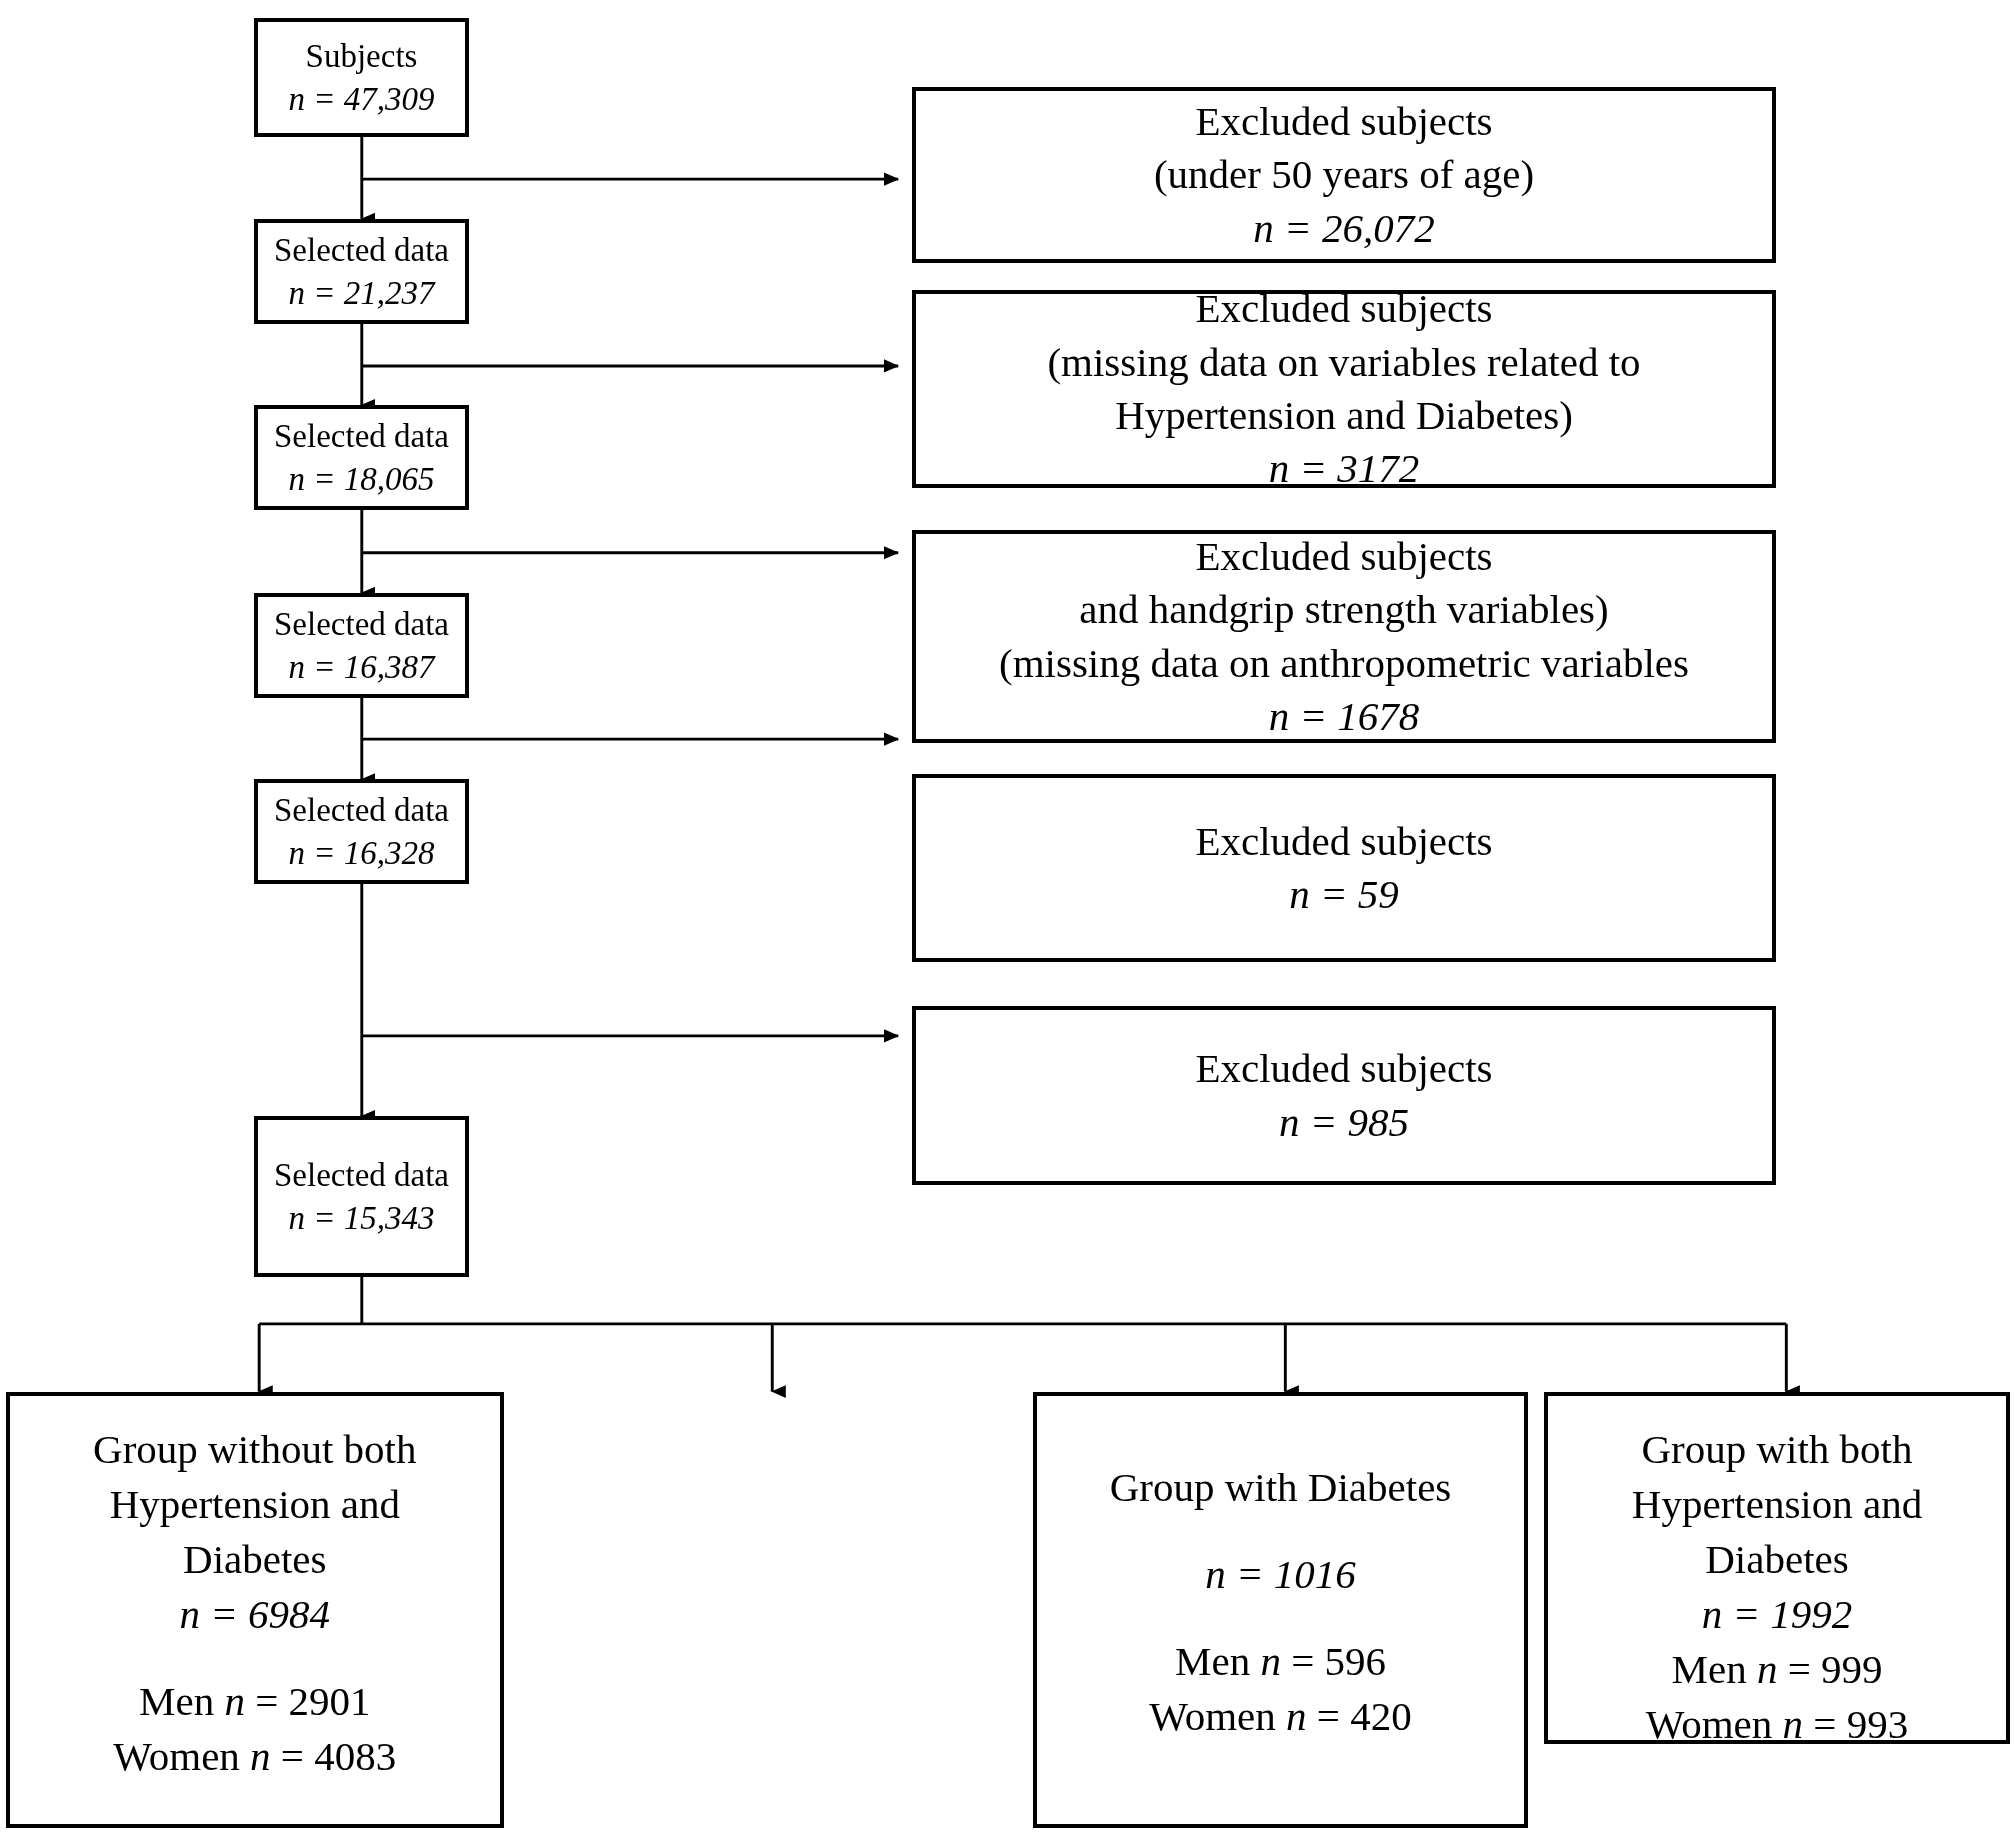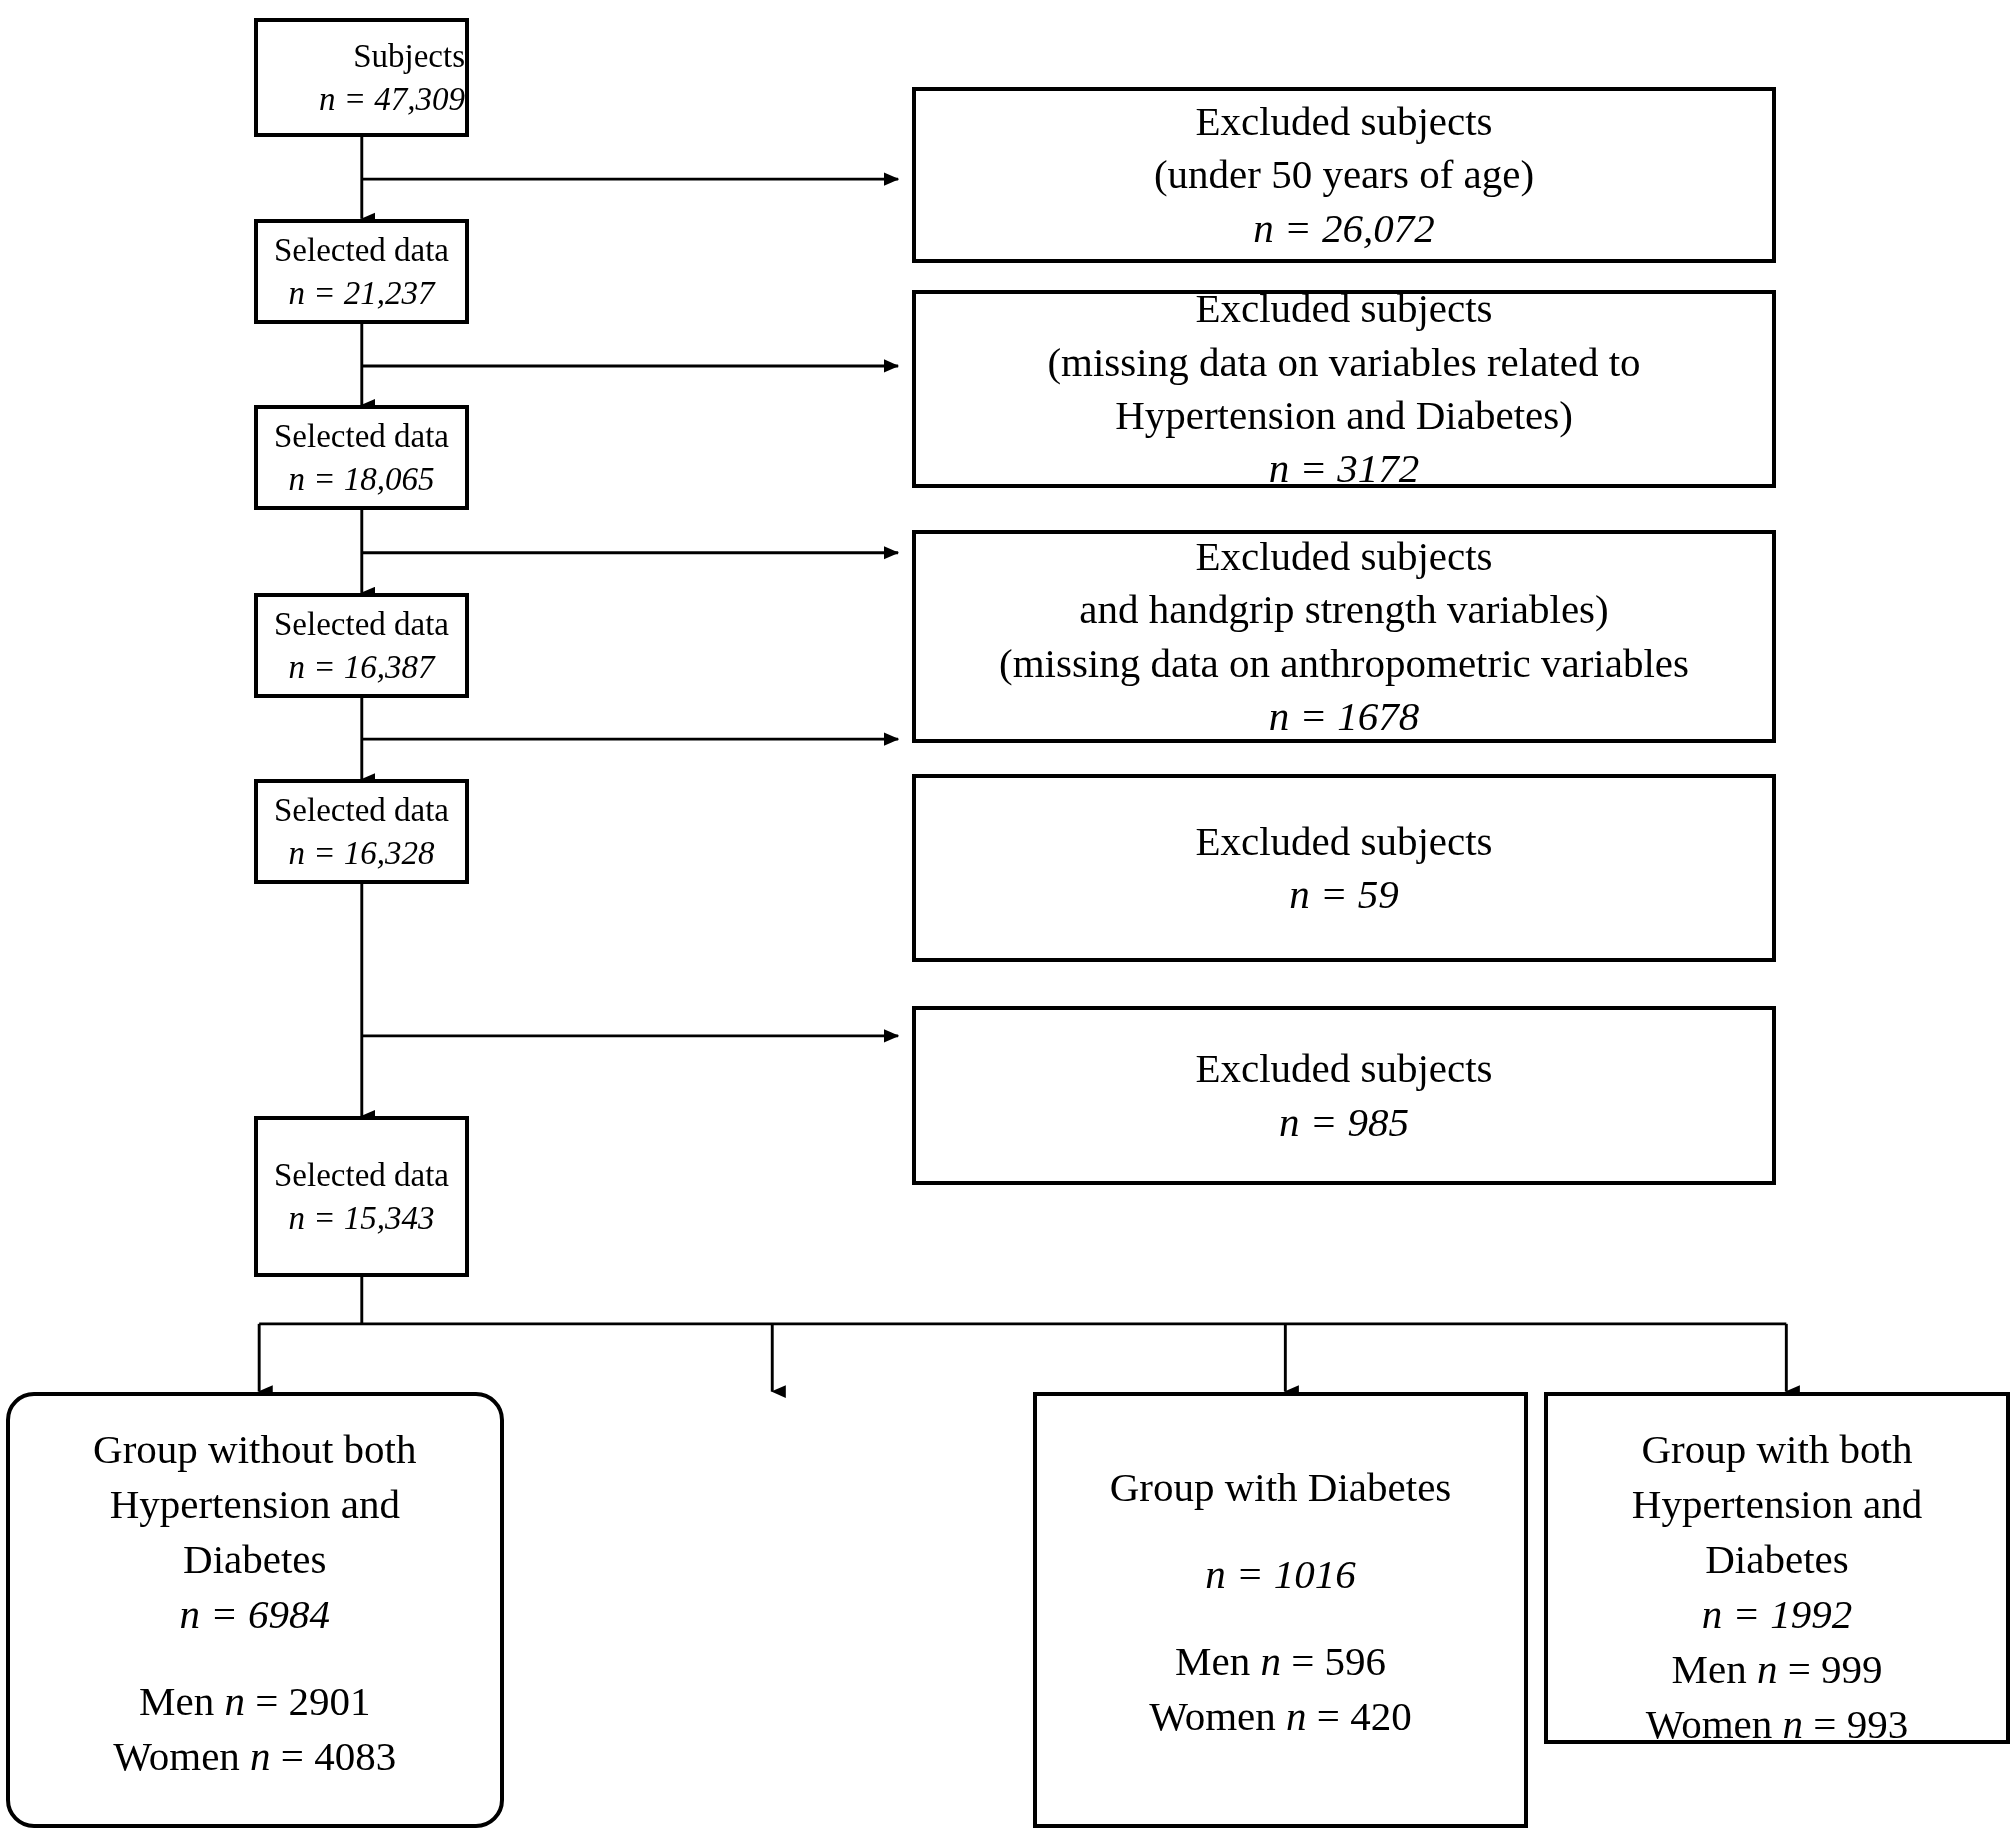--- a/index.html
+++ b/index.html
@@ -87,21 +87,21 @@
       <path d="M 747 2638 L 747 2735"></path>
       <path d="M 535 2735 L 3690 2735"></path>
 
       <path d="M 535 2735 L 535 2875" marker-end="url(#arrowDown)"></path>
       <path d="M 1595 2735 L 1595 2875" marker-end="url(#arrowDown)"></path>
       <path d="M 2655 2735 L 2655 2875" marker-end="url(#arrowDown)"></path>
       <path d="M 3690 2735 L 3690 2875" marker-end="url(#arrowDown)"></path>
     </g>
   </svg>
 
-  <div class="node big" style="left:254px; top:18.4px; width:215px; height:119px;align-items:flex-end;">
+  <div class="node big" style="left:254px; top:18.4px; width:215px; height:119px;">
     <span class="line">Subjects</span>
     <span class="line ital"><i>n</i> = 47,309</span>
   </div>
 
   <div class="node big" style="left:254px; top:219px; width:215px; height:105px;">
     <span class="line">Selected data</span>
     <span class="line ital"><i>n</i> = 21,237</span>
   </div>
 
   <div class="node big" style="left:254px; top:405px; width:215px; height:105px;">
@@ -147,21 +147,21 @@
   <div class="node" style="left:912px; top:774px; width:864px; height:188px;">
     <span class="line">Excluded subjects</span>
     <span class="line ital"><i>n</i> = 59</span>
   </div>
 
   <div class="node" style="left:912px; top:1006px; width:864px; height:179px;">
     <span class="line">Excluded subjects</span>
     <span class="line ital"><i>n</i> = 985</span>
   </div>
 
-  <div class="node group-node" style="left:5.8px; top:1392px; width:498px; height:436px;border-radius:28px;">
+  <div class="node group-node" style="left:5.8px; top:1392px; width:498px; height:436px;">
     <span class="line">Group without both</span>
     <span class="line">Hypertension and</span>
     <span class="line">Diabetes</span>
     <span class="line ital"><i>n</i> = 6984</span>
     <span class="spacer"></span>
     <span class="line">Men <i>n</i> = 2901</span>
     <span class="line">Women <i>n</i> = 4083</span>
   </div>
 
 

